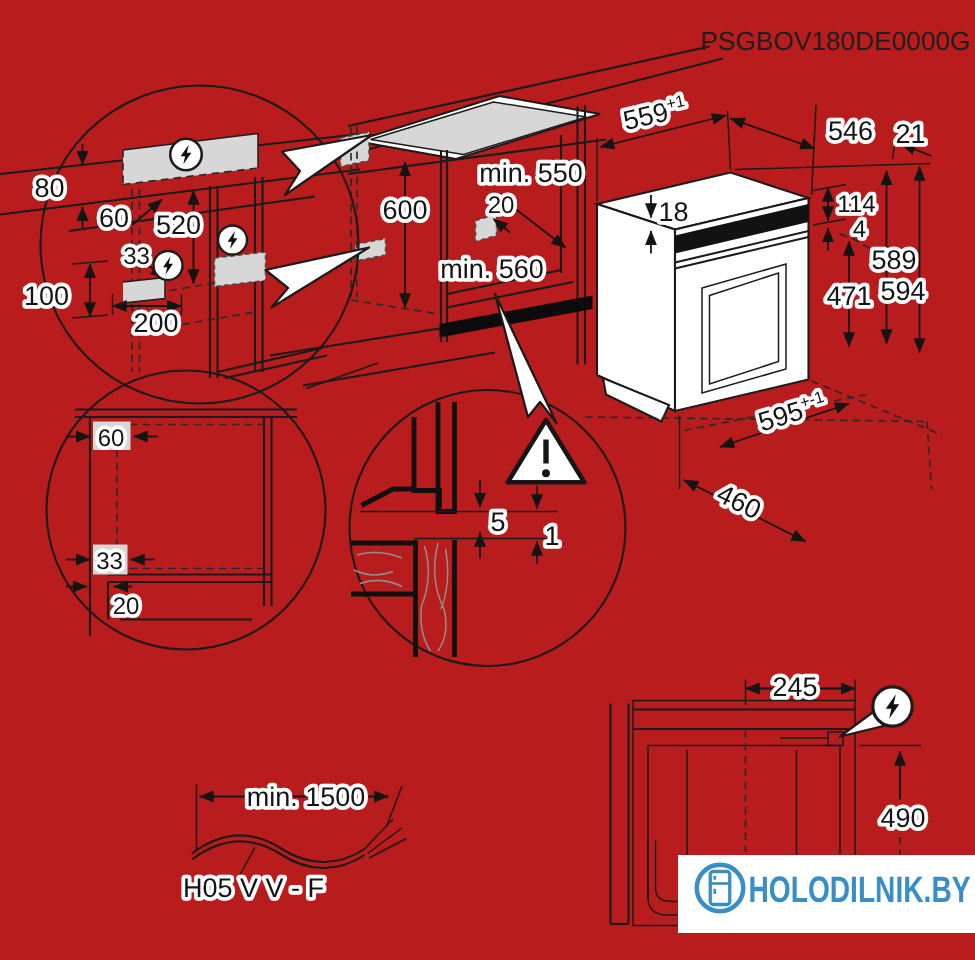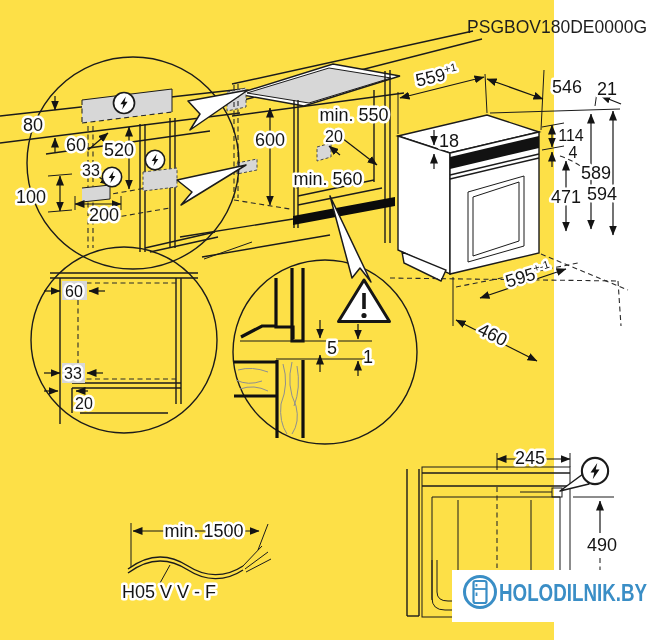--- a/index.html
+++ b/index.html
@@ -1,16 +1,16 @@
 <!DOCTYPE html>
 <html><head>
 <meta charset="utf-8">
 <style>
   html,body{margin:0;padding:0;background:#fff;}
-  #stage{width:554px;height:640px;position:relative;background:#fde047;}
+  #stage{width:650px;height:640px;position:relative;background:#b91c1c;}
   svg{display:block;}
   .ln{stroke:#1b1b1b;stroke-width:1.4;fill:none;}
   .tn{stroke:#1b1b1b;stroke-width:1;fill:none;}
   .thk{stroke:#101010;stroke-width:3.2;fill:none;stroke-linejoin:miter;}
   .dsh{stroke:#2a2a2a;stroke-width:1.1;fill:none;stroke-dasharray:5 3.5;}
   .gbx{fill:#d7d7d7;stroke:#4a4a4a;stroke-width:1;stroke-dasharray:3 2.2;}
   .gf{fill:#d7d7d7;stroke:none;}
   .wf{fill:#ffffff;stroke:#1b1b1b;stroke-width:1.4;}
   .dim{stroke:#151515;stroke-width:1.2;fill:none;}
   .lbl{font-family:"Liberation Sans",sans-serif;font-size:18px;fill:#141414;

